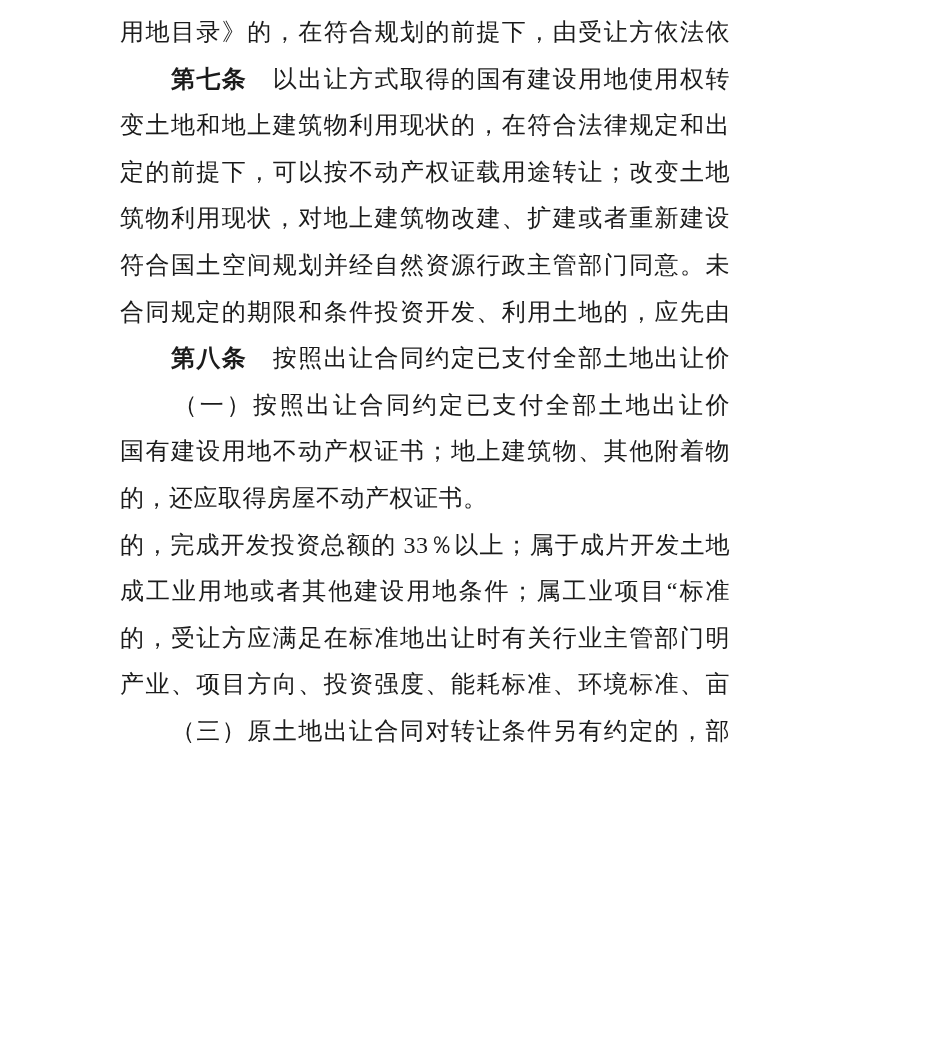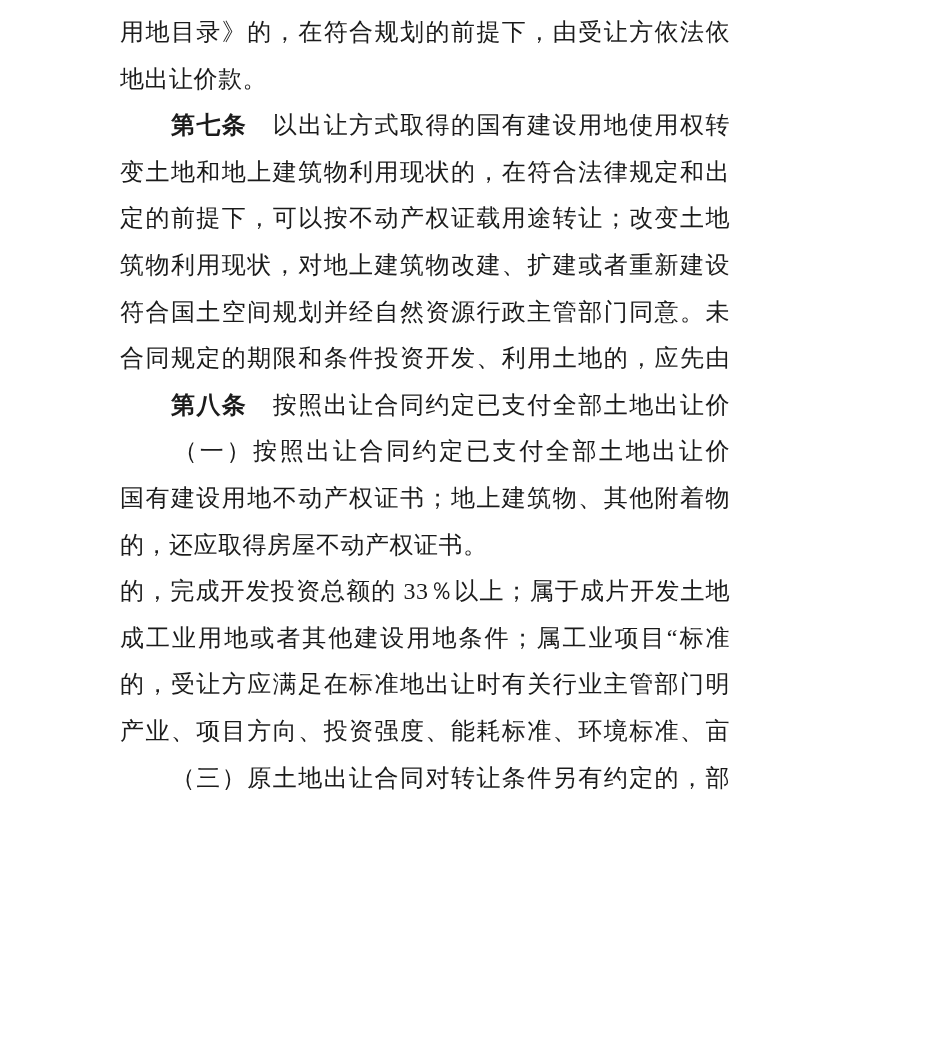--- a/index.html
+++ b/index.html
@@ -36,21 +36,20 @@
   .hd {
     font-weight: bold;
     font-family: "Liberation Sans", "DejaVu Sans", sans-serif;
   }
 </style>
 </head>
 <body>
 
 <div class="page">
     <div class="line fill"><span>用地目录》的，在符合规划的前提下，由受让方依法依规补缴土</span></div>
-    <div class="line"><span>地出让价款。</span></div>
     <div class="line fill"><span>　　</span><span class="hd">第七条</span><span>　以出让方式取得的国有建设用地使用权转让，不改</span></div>
     <div class="line fill"><span>变土地和地上建筑物利用现状的，在符合法律规定和出让合同约</span></div>
     <div class="line fill"><span>定的前提下，可以按不动产权证载用途转让；改变土地和地上建</span></div>
     <div class="line fill"><span>筑物利用现状，对地上建筑物改建、扩建或者重新建设的，应当</span></div>
     <div class="line fill"><span>符合国土空间规划并经自然资源行政主管部门同意。未按照出让</span></div>
     <div class="line fill"><span>合同规定的期限和条件投资开发、利用土地的，应先由相关主管</span></div>
     <div class="line fill"><span>　　</span><span class="hd">第八条</span><span>　按照出让合同约定已支付全部土地出让价款，应当</span></div>
     <div class="line fill"><span>　　（一）按照出让合同约定已支付全部土地出让价款，并取得</span></div>
     <div class="line fill"><span>国有建设用地不动产权证书；地上建筑物、其他附着物已建成</span></div>
     <div class="line"><span>的，还应取得房屋不动产权证书。</span></div>

